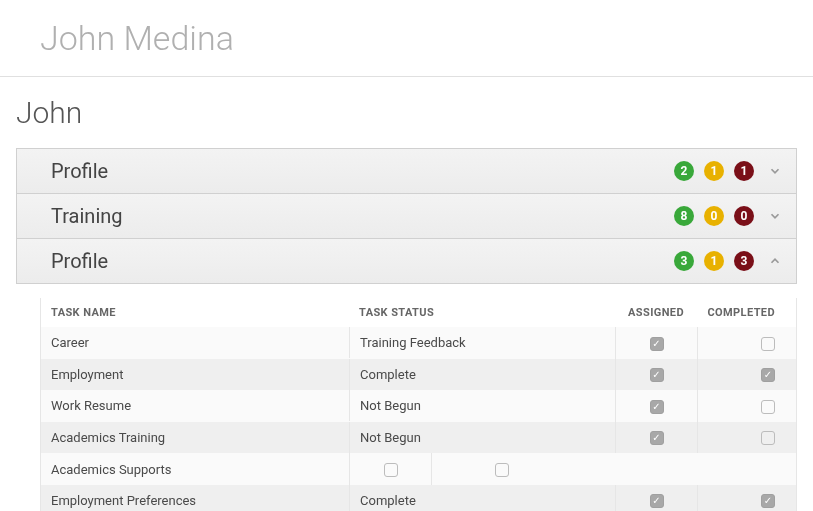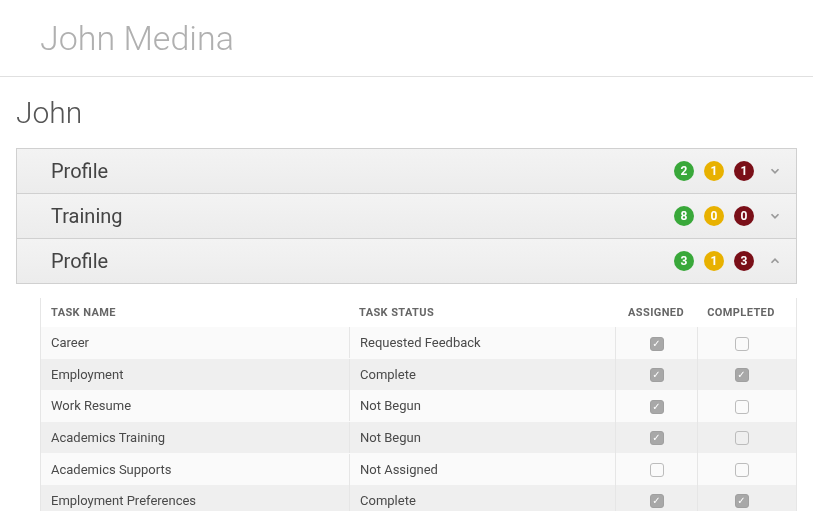--- a/index.html
+++ b/index.html
@@ -94,21 +94,21 @@
   .task-row .cell {
     padding: 8px 10px;
     color: #4a4a4a;
   }
   .task-row:nth-child(even) { background: #fafafa; }
   .task-row:nth-child(odd)  { background: #efefef; }
   .header-row { background: #fff; }
   .cell.name   { flex: 0 0 308px; }
   .cell.status { flex: 0 0 266px; border-left: 1px solid #e6e6e6; }
   .cell.assigned { flex: 0 0 82px; text-align: center; border-left: 1px solid #e6e6e6; }
-  .cell.completed { flex: 0 0 88px; text-align: center; border-left: 1px solid #e6e6e6; }
+  .cell.completed { flex: 0 0 88px; text-align: right; border-left: 1px solid #e6e6e6; }
   .header-row .cell.status,
   .header-row .cell.assigned,
   .header-row .cell.completed { border-left: none; }
 
   .chk {
     width: 14px;
     height: 14px;
     border-radius: 3px;
     border: 1px solid #bcbcbc;
     display: inline-flex;
@@ -187,21 +187,21 @@
   <div class="task-table">
     <div class="header-row">
       <div class="cell name">TASK NAME</div>
       <div class="cell status">TASK STATUS</div>
       <div class="cell assigned">ASSIGNED</div>
       <div class="cell completed">COMPLETED</div>
     </div>
 
     <div class="task-row">
       <div class="cell name">Career</div>
-      <div class="cell status">Requested Feedback</div>
+      <div class="cell status">Training Feedback</div>
       <div class="cell assigned"><span class="chk checked"></span></div>
       <div class="cell completed"><span class="chk"></span></div>
     </div>
 
     <div class="task-row">
       <div class="cell name">Employment</div>
       <div class="cell status">Complete</div>
       <div class="cell assigned"><span class="chk checked"></span></div>
       <div class="cell completed"><span class="chk checked"></span></div>
     </div>
@@ -215,21 +215,20 @@
 
     <div class="task-row">
       <div class="cell name">Academics Training</div>
       <div class="cell status">Not Begun</div>
       <div class="cell assigned"><span class="chk checked"></span></div>
       <div class="cell completed"><span class="chk"></span></div>
     </div>
 
     <div class="task-row">
       <div class="cell name">Academics Supports</div>
-      <div class="cell status">Not Assigned</div>
       <div class="cell assigned"><span class="chk"></span></div>
       <div class="cell completed"><span class="chk"></span></div>
     </div>
 
     <div class="task-row">
       <div class="cell name">Employment Preferences</div>
       <div class="cell status">Complete</div>
       <div class="cell assigned"><span class="chk checked"></span></div>
       <div class="cell completed"><span class="chk checked"></span></div>
     </div>

